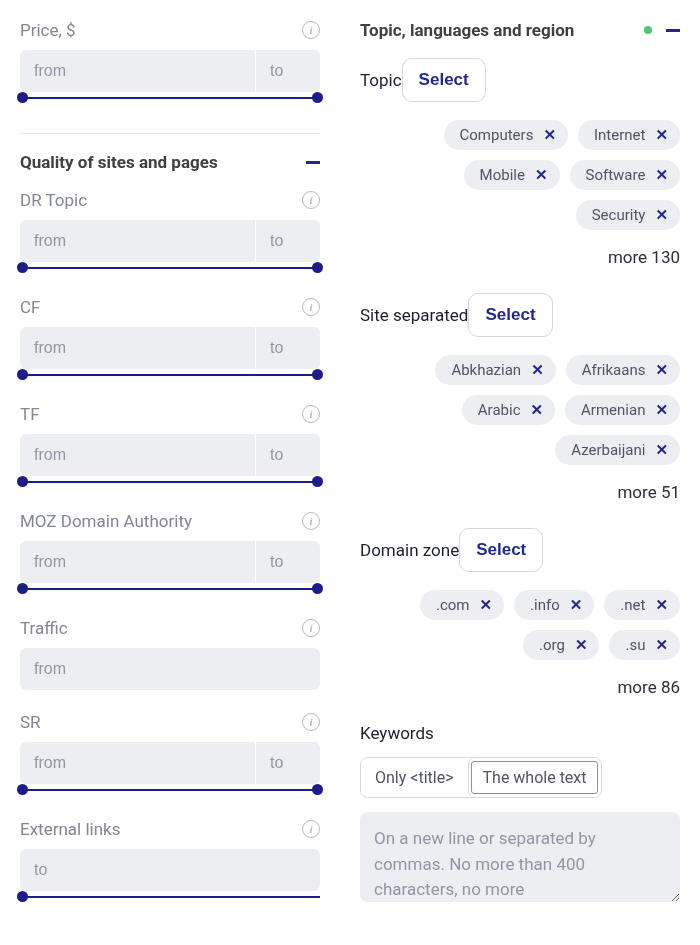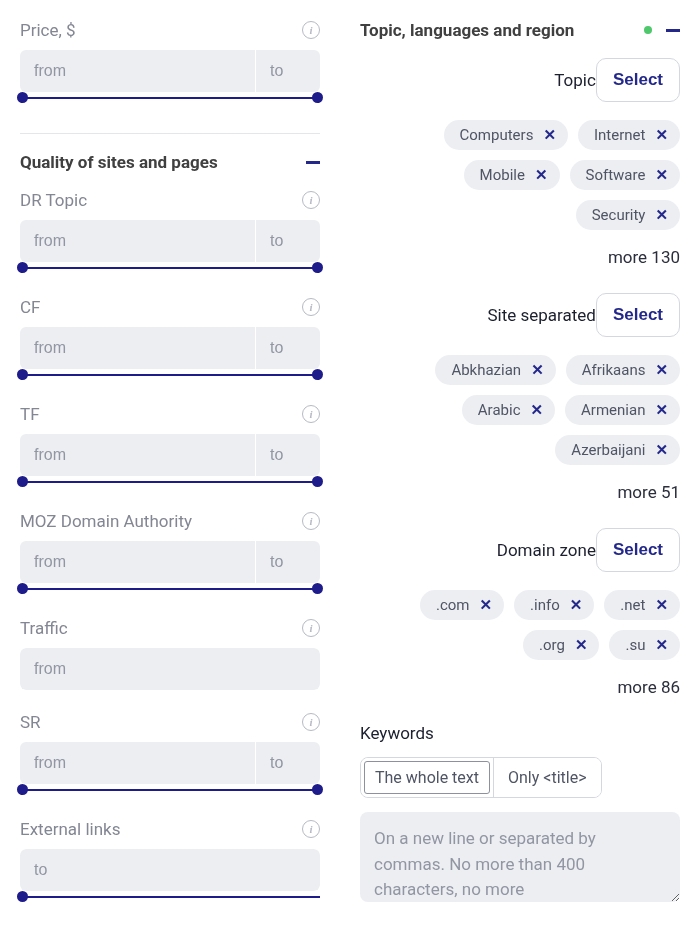--- a/index.html
+++ b/index.html
@@ -95,21 +95,21 @@
     margin-right: 14px;
   }
   .collapse-icon {
     width: 14px; height: 3px;
     background: #23288a;
     display: inline-block;
   }
   .select-row {
     display: flex;
     align-items: center;
-    justify-content: flex-end;
+    justify-content: flex-start;
     margin-bottom: 18px;
   }
   .select-row .row-label { font-size: 17px; color: #1b1f2e; }
   .select-btn {
     border: 1px solid #d5d7de;
     background: #fff;
     color: #23288a;
     font-weight: 700;
     font-size: 17px;
     padding: 11px 16px;
@@ -404,18 +404,18 @@
           <span class="chip">
             <span>.su</span>
             <span class="chip-x">✕</span>
           </span>
         </div>
         <div class="more-text">more 86</div>
       </div>
 
     <div class="keywords-label">Keywords</div>
     <div class="seg">
+      <div class="seg-opt">Only &lt;title&gt;</div>
       <div class="seg-opt active">The whole text</div>
-      <div class="seg-opt">Only &lt;title&gt;</div>
     </div>
     <textarea class="kw-textarea" placeholder="On a new line or separated by commas. No more than 400 characters, no more" style=""></textarea>
   </div>
 </div>
 
 </body></html>

